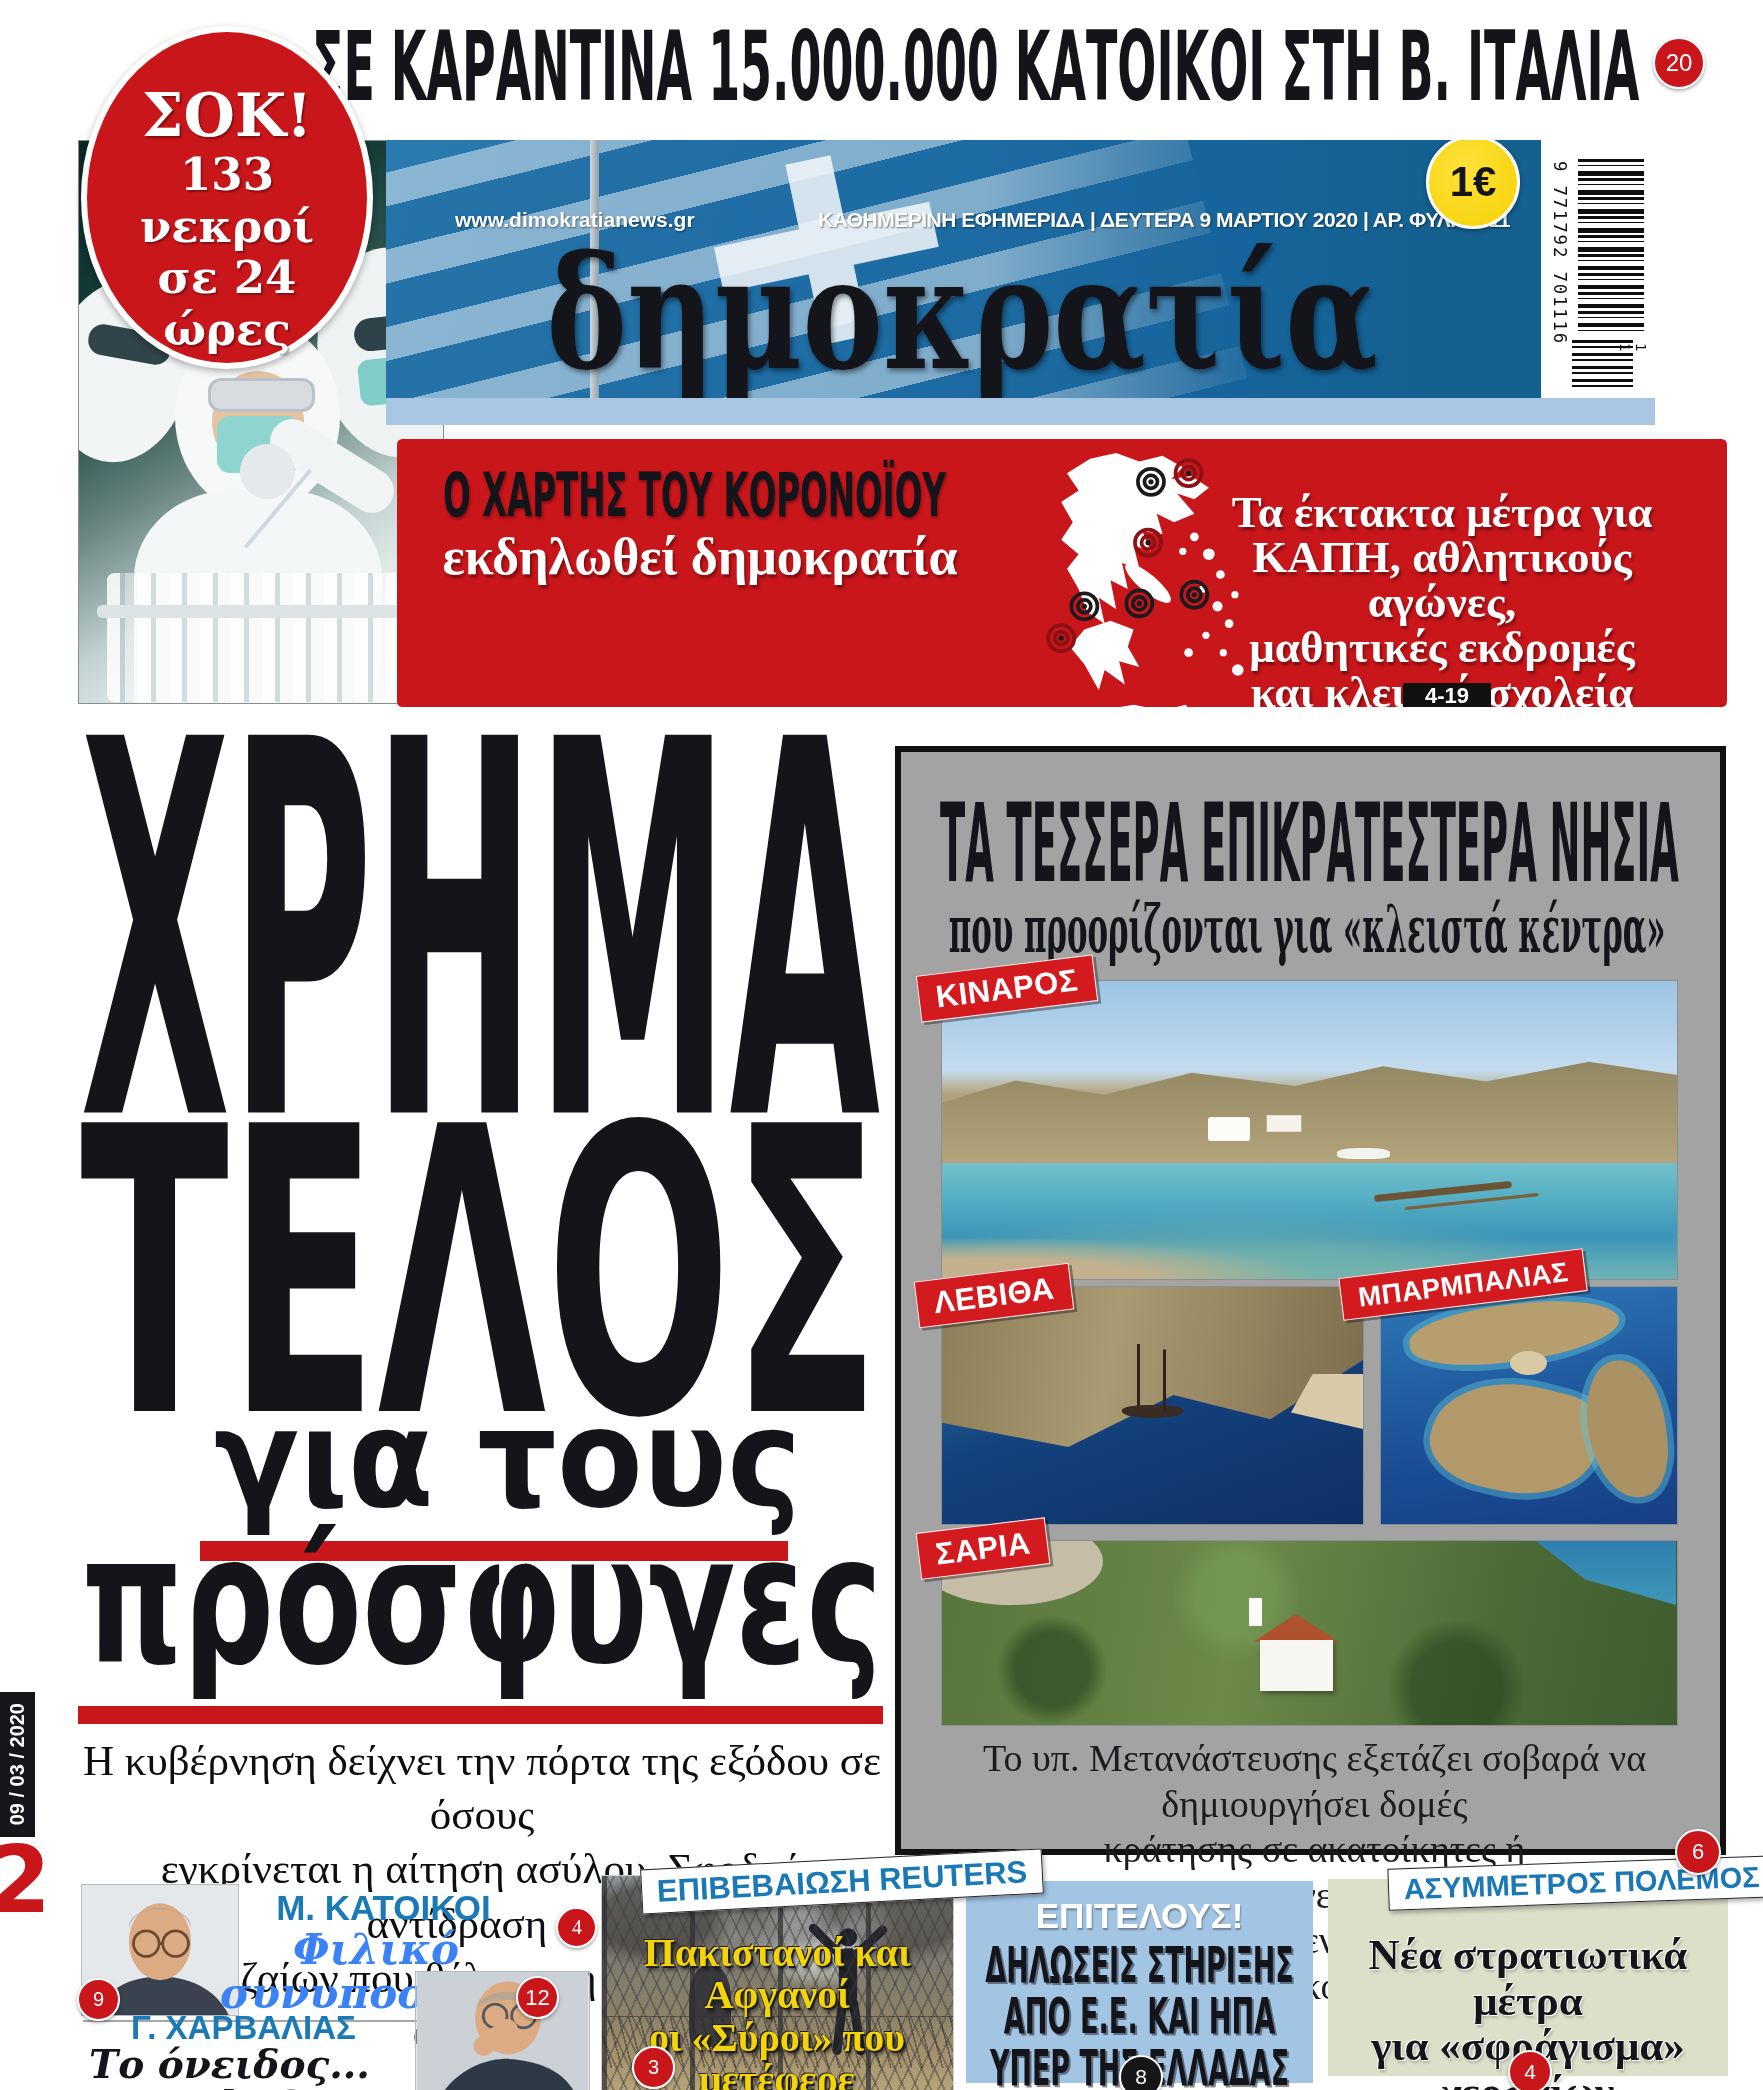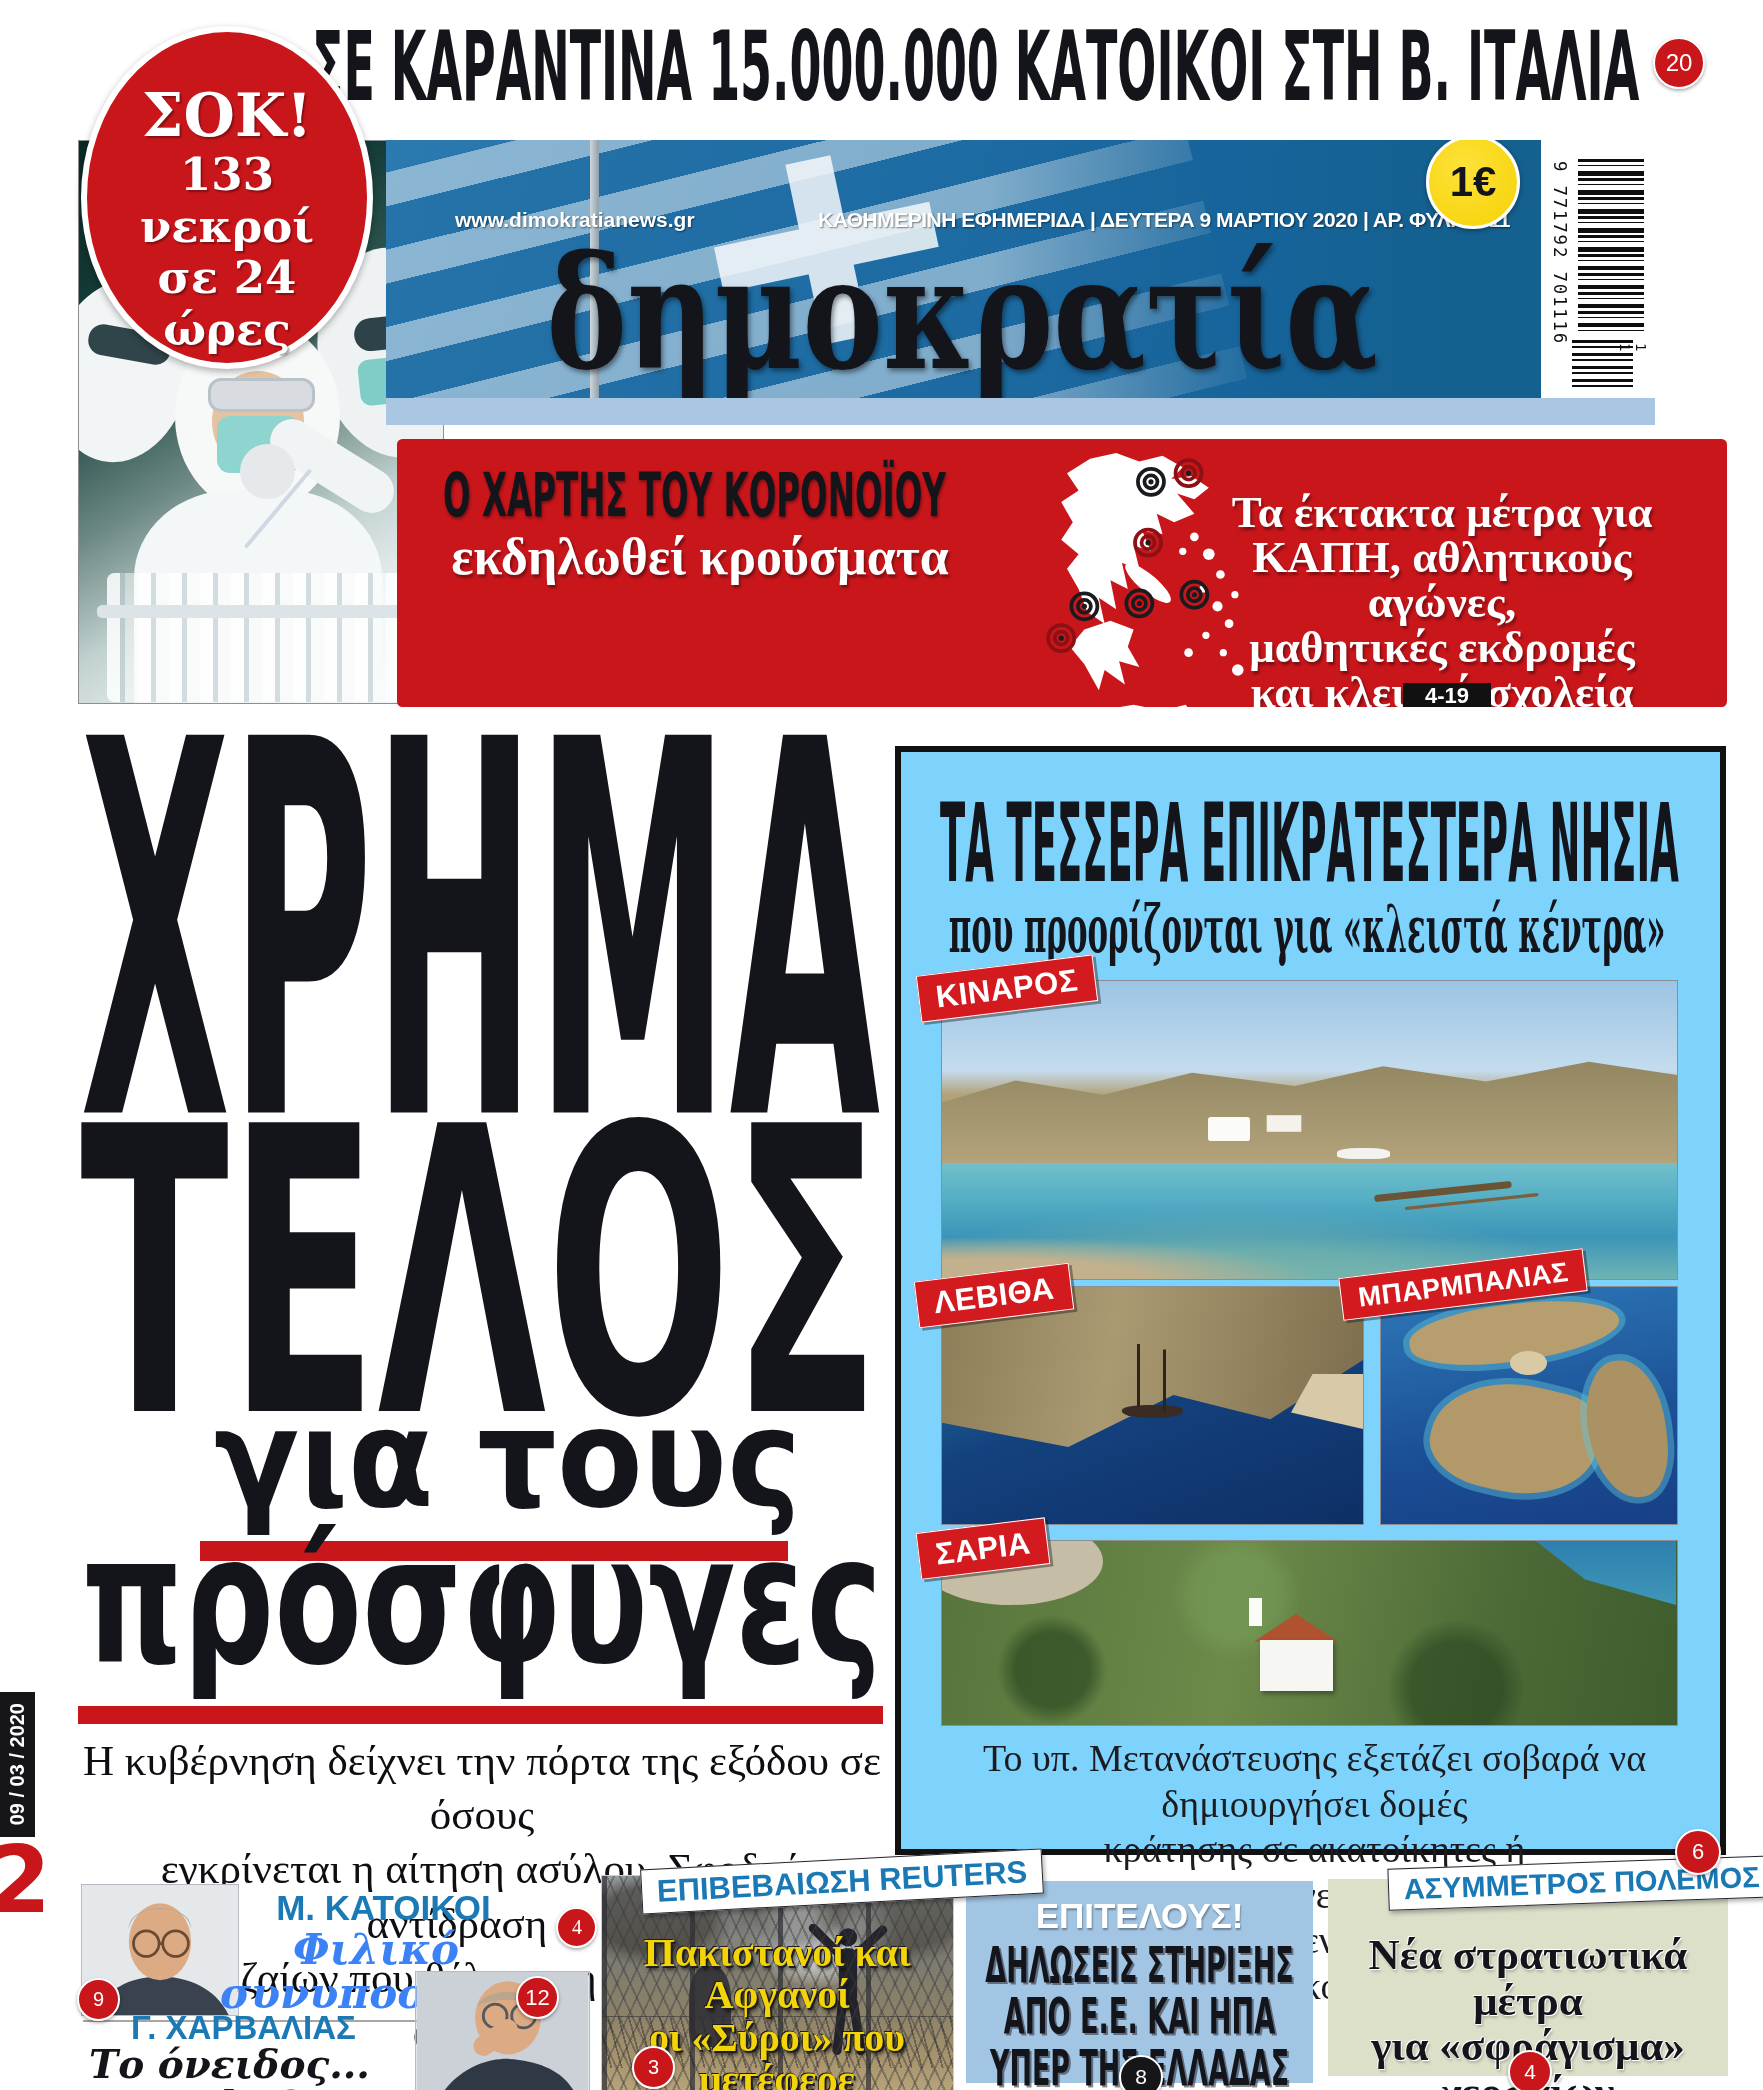--- a/index.html
+++ b/index.html
@@ -81,21 +81,21 @@
     <div class="abs" style="left:37px;top:7.3px;width:66px;height:172px;background:repeating-linear-gradient(180deg,#0e0e0e 0 2.8px,#fff 2.8px 5.5px,#0e0e0e 5.5px 7.3px,#fff 7.3px 12px,#0e0e0e 12px 16.5px,#fff 16.5px 19px);"></div>
     <div class="abs" style="left:31px;top:188px;width:61px;height:50px;background:repeating-linear-gradient(180deg,#0e0e0e 0 2.8px,#fff 2.8px 6.4px,#0e0e0e 6.4px 8.3px,#fff 8.3px 13px);"></div>
     <span class="abs" style="left:108px;top:191px;transform:rotate(90deg);transform-origin:0 0;font-family:'DejaVu Sans Mono','Liberation Mono',monospace;font-size:13.8px;color:#111;">1 1</span>
   </div>
 
   <div class="abs" style="left:397px;top:439px;width:1330px;height:268px;background:#c9161b;border-radius:5.5px;overflow:hidden;">
     <svg class="abs" style="left:46px;top:20px;filter:drop-shadow(1.8px 2.8px 1.8px rgba(0,0,0,.4));" width="523" height="70" viewBox="0 0 570 76">
       <text x="0" y="62" font-size="66" fill="#fff" textLength="548" lengthAdjust="spacingAndGlyphs">Ο ΧΑΡΤΗΣ ΤΟΥ ΚΟΡΟΝΟΪΟΥ</text>
     </svg>
     <div class="abs serb" style="left:27.5px;top:90px;width:551px;text-align:center;color:#fff;font-size:52px;line-height:1.08;text-shadow:1.8px 2.8px 2.8px rgba(0,0,0,.4);">
-      <span style="display:block;">εκδηλωθεί κρούσματα</span>
+      <span style="display:block;">εκδηλωθεί δημοκρατία</span>
     </div>
     <svg class="abs" style="left:569px;top:11px;" width="312" height="275" viewBox="0 0 200 190">
       <g fill="#fff">
         <path d="M78,6 L96,2 L112,8 L128,4 L142,12 L134,20 L148,18 L160,26 L150,34 L138,30 L150,44 L136,50 L124,44 L128,58 L114,56 L120,70 L108,66 L112,82 L100,78 L104,96 L92,90 L96,110 L84,102 L88,120 L76,112 L70,96 L62,82 L70,72 L58,62 L66,50 L58,36 L70,28 L62,16 Z"></path>
         <path d="M74,124 L92,118 L108,124 L104,136 L112,150 L98,146 L102,162 L88,152 L84,166 L74,148 L64,136 Z"></path>
         <ellipse cx="118" cy="92" rx="20" ry="6" transform="rotate(40 118 92)"></ellipse>
         <path d="M84,180 L108,176 L128,180 L144,176 L150,184 L128,190 L104,188 L86,186 Z"></path>
         <circle cx="150" cy="60" r="3"></circle>
           <circle cx="160" cy="72" r="4"></circle>
         <circle cx="168" cy="86" r="3"></circle>
@@ -167,21 +167,21 @@
     <span style="display:block;">Η κυβέρνηση δείχνει την πόρτα της εξόδου σε όσους</span>
     <span style="display:block;"><span>εγκρίνεται η αίτηση ασύλου. Σφοδρή αντίδραση</span><span class="badge inline">4</span></span>
     <span style="display:block;">των συριζαίων που θέλουν τη χώρα «ξέφραγο αμπέλι»</span>
   </div>
 
   <div class="abs" style="left:0;top:1692px;width:35px;height:145px;background:#15151a;display:flex;align-items:center;justify-content:center;">
     <span style="writing-mode:vertical-rl;transform:rotate(180deg);color:#fff;font-weight:bold;font-size:20px;white-space:nowrap;">09 / 03 / 2020</span>
   </div>
   <div class="abs" style="left:-13px;top:1827px;font-size:92px;font-weight:900;color:#c9161b;font-family:'DejaVu Sans','Liberation Sans',sans-serif;">2</div>
 
-  <div class="abs" style="left:895px;top:746px;width:831px;height:1109px;border:6.4px solid #111;background:#7dd3fc;box-sizing:border-box;">
+  <div class="abs" style="left:895px;top:746px;width:831px;height:1109px;border:6.4px solid #111;background:#a3a3a3;box-sizing:border-box;">
     <svg class="abs" style="left:39px;top:35px;" width="748" height="103" viewBox="0 0 815 112">
       <text x="0" y="102" font-size="119" textLength="805" lengthAdjust="spacingAndGlyphs">ΤΑ ΤΕΣΣΕΡΑ ΕΠΙΚΡΑΤΕΣΤΕΡΑ ΝΗΣΙΑ</text>
     </svg>
     <svg class="abs" style="left:46px;top:138px;" width="725" height="84" viewBox="0 0 790 92">
       <text class="ser" x="0" y="68" font-size="72" textLength="785" lengthAdjust="spacingAndGlyphs">που προορίζονται για «κλειστά κέντρα»</text>
     </svg>
 
     <span class="redlbl" style="left:16.5px;top:213px;font-size:31px;">ΚΙΝΑΡΟΣ</span>
     <div class="ph" style="left:40px;top:228px;width:735px;height:298px;">
       <div class="fill" style="background:linear-gradient(180deg,#9cc4e4 0%,#c4dcee 30%,#b3a37b 38%,#a89772 48%,#7ac4cd 58%,#57b0c4 72%,#3c95b8 86%,#6fb4b4 100%);"></div>

